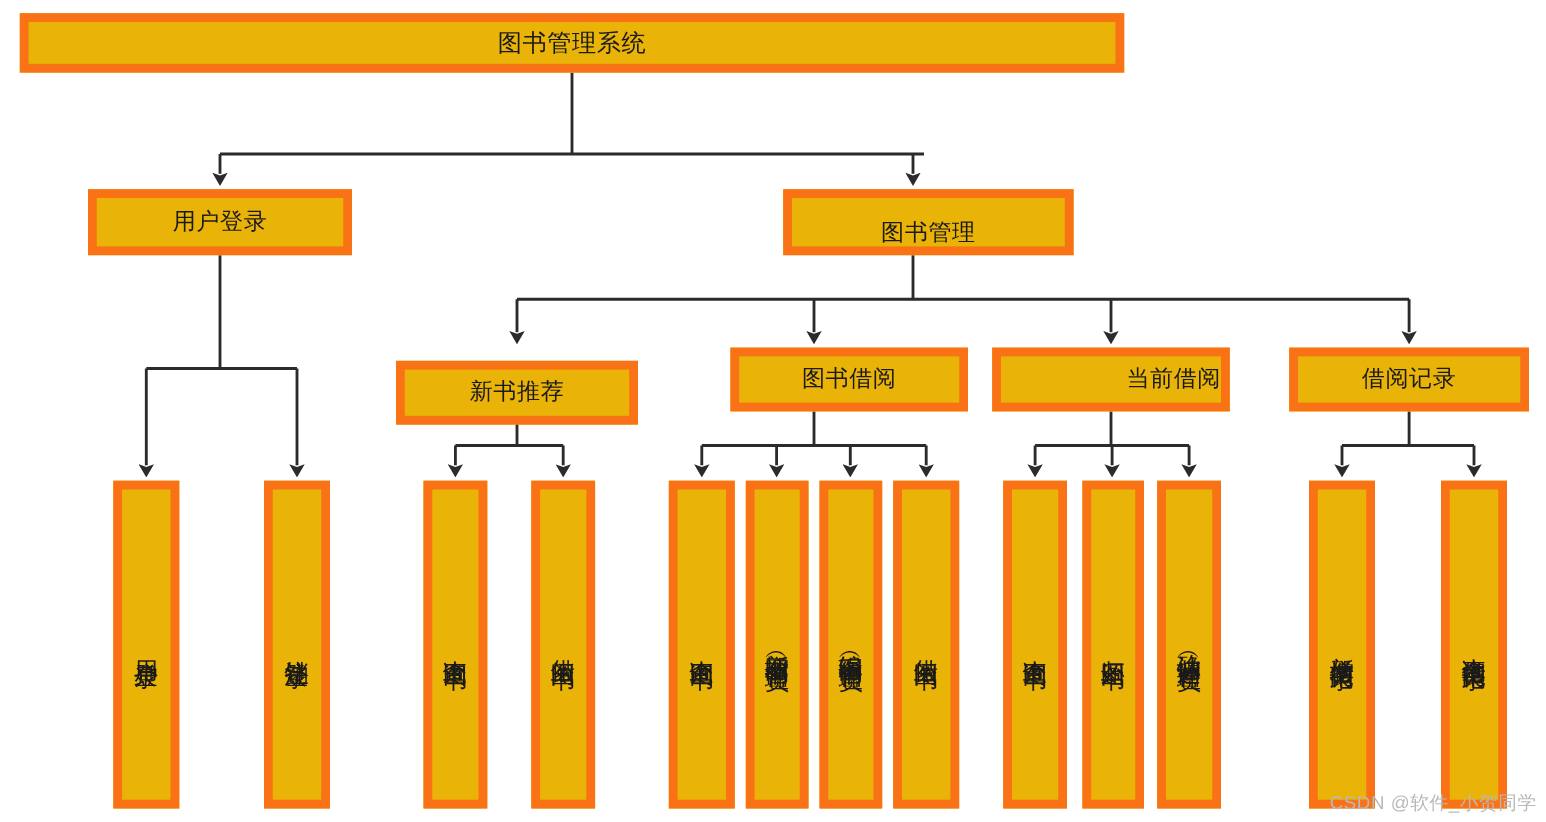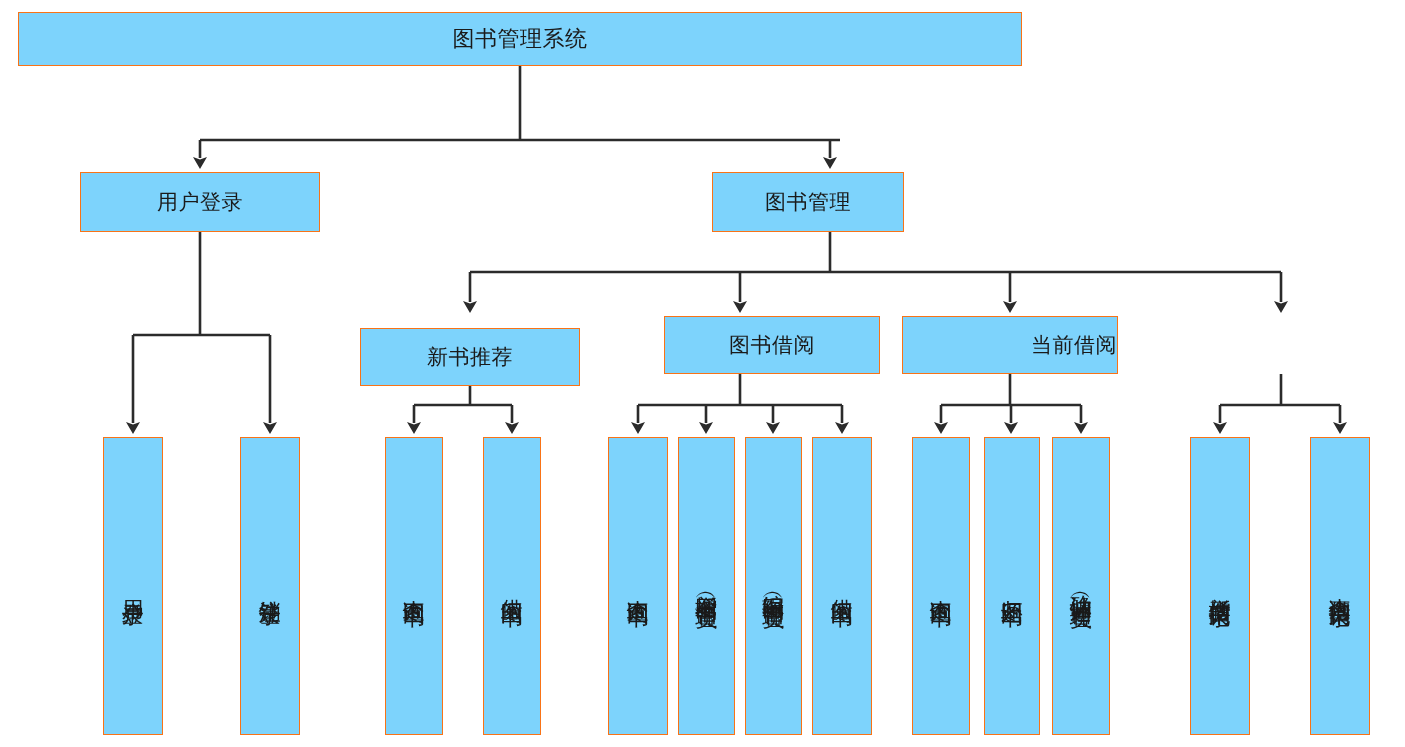--- a/index.html
+++ b/index.html
@@ -22,22 +22,22 @@
     position: absolute;
     left: 0;
     top: 0;
     width: 1405px;
     height: 747px;
     pointer-events: none;
   }
   .node {
     position: absolute;
     box-sizing: border-box;
-    border: 1px solid #f97316;
-    background: #7dd3fc;
+    border: 8px solid #f97316;
+    background: #eab308;
     display: flex;
     align-items: center;
     justify-content: center;
     color: #1a1a1a;
     z-index: 2;
   }
   .node .label {
     display: block;
     text-align: center;
     line-height: 1.08;
@@ -127,33 +127,36 @@
     </g>
   </svg>
 
   <div class="node root h" style="left:18px; top:12px; width:1004px; height:54px;">
     <span class="label">图书管理系统</span>
   </div>
 
   <div class="node h" style="left:80px; top:172px; width:240px; height:60px;">
     <span class="label">用户登录</span>
   </div>
-  <div class="node h" style="left:712px; top:172px; width:192px; height:60px;">
+  <div class="node h" style="left:712px; top:172px; width:264px; height:60px;align-items:flex-end;">
     <span class="label">图书管理</span>
   </div>
 
   <div class="node h" style="left:360px; top:328px; width:220px; height:58px;">
     <span class="label">新书推荐</span>
   </div>
   <div class="node h" style="left:632px; top:316px; width:216px; height:58px;margin-left:32px;">
     <span class="label">图书借阅</span>
   </div>
   <div class="node h" style="left:902px; top:316px; width:216px; height:58px;justify-content:flex-end;">
     <span class="label">当前借阅</span>
   </div>
+  <div class="node h" style="left:1172px; top:316px; width:218px; height:58px;">
+    <span class="label">借阅记录</span>
+  </div>
 
   <div class="node v" style="left:103px; top:437px; width:60px; height:298px;">
     <span class="label">用户登录</span>
   </div>
   <div class="node v" style="left:240px; top:437px; width:60px; height:298px;">
     <span class="label">注销登录</span>
   </div>
 
   <div class="node v" style="left:385px; top:437px; width:58px; height:298px;">
     <span class="label">查询图书</span>
@@ -185,14 +188,15 @@
     <span class="label">确认归还（管理员）</span>
   </div>
 
   <div class="node v" style="left:1190px; top:437px; width:60px; height:298px;">
     <span class="label">新增借阅记录</span>
   </div>
   <div class="node v" style="left:1310px; top:437px; width:60px; height:298px;">
     <span class="label">查询借阅记录</span>
   </div>
 
+  <div class="watermark">CSDN @软件_小贺同学</div>
 
 </div>
 
 </body></html>

